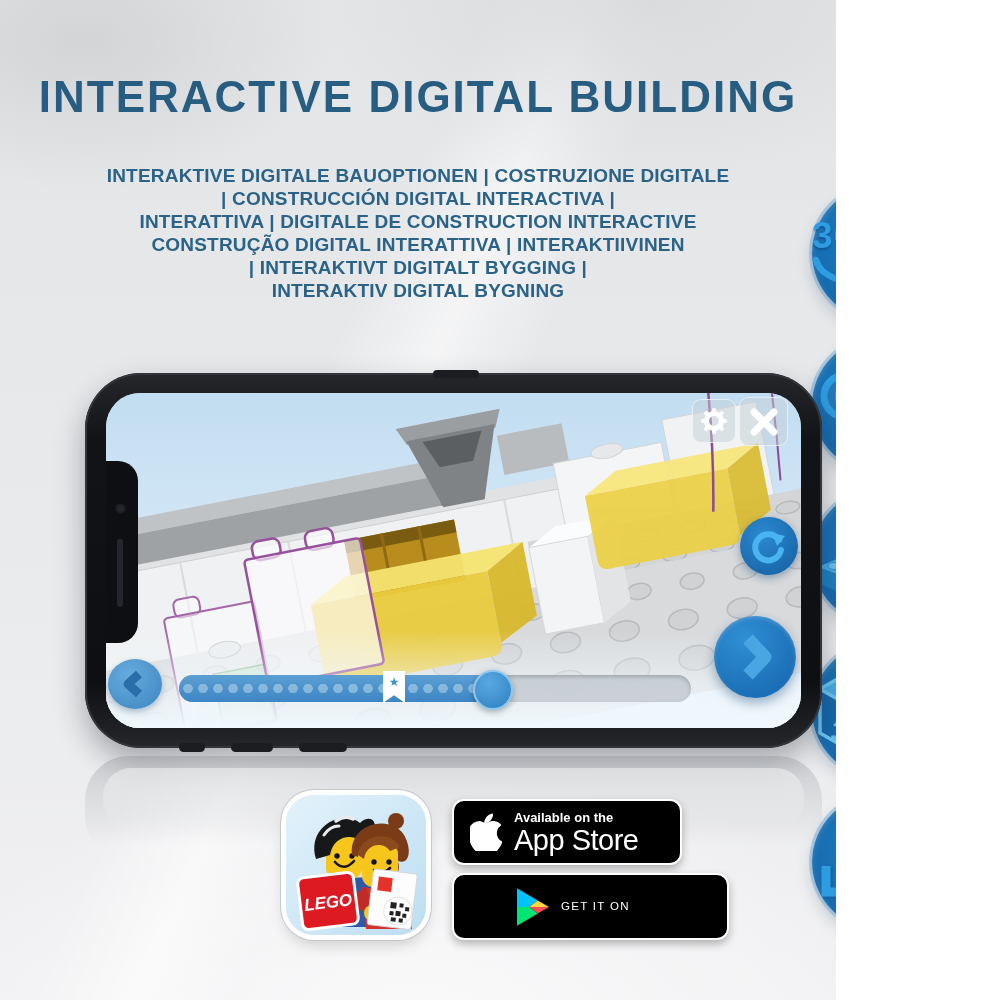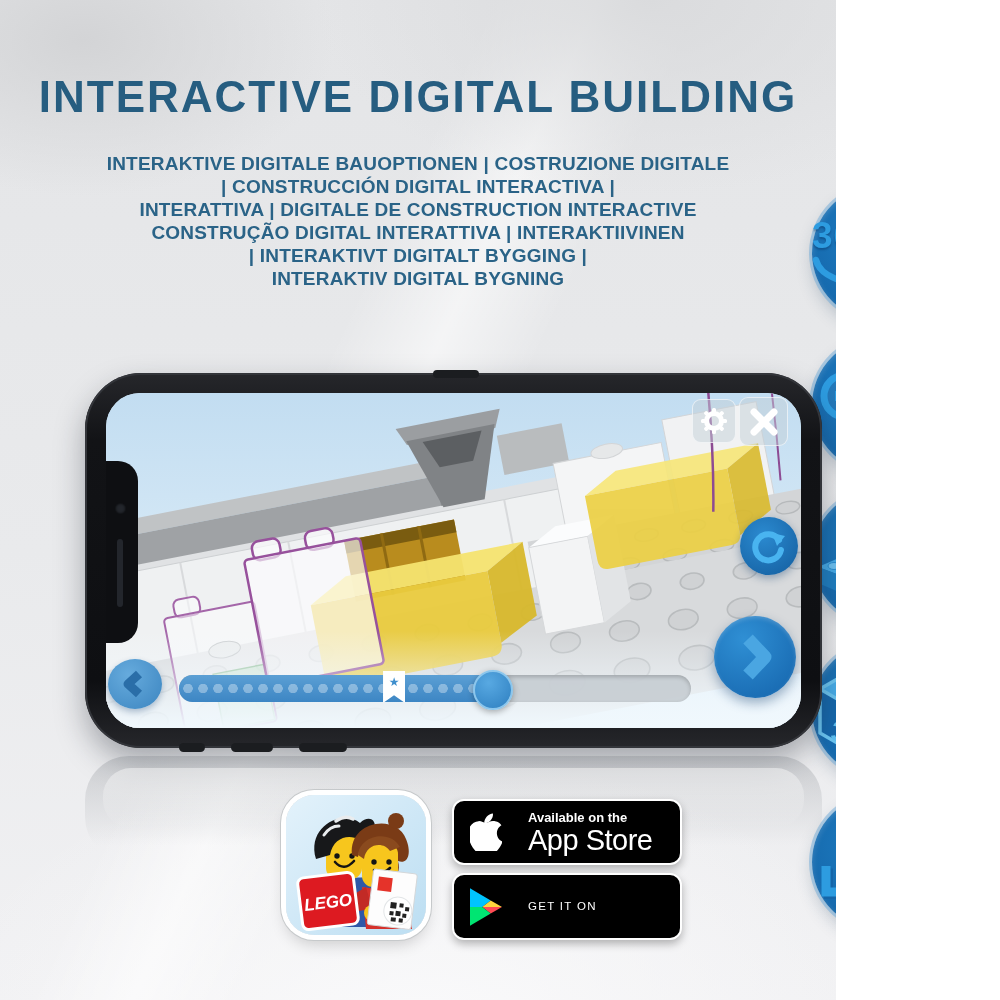--- a/index.html
+++ b/index.html
@@ -8,21 +8,21 @@
     background:
       radial-gradient(420px 260px at 10% 4%, #d3d4d6 0%, rgba(211,212,214,0) 60%),
       radial-gradient(520px 300px at 78% 0%, #dadbdd 0%, rgba(218,219,221,0) 65%),
       linear-gradient(115deg, rgba(255,255,255,0) 38%, rgba(255,255,255,.55) 46%, rgba(255,255,255,0) 54%),
       radial-gradient(700px 420px at 50% 104%, #fafafb 0%, rgba(250,250,251,0) 70%),
       linear-gradient(180deg,#e4e5e7 0%,#e9eaec 55%,#f1f1f3 100%);
   }
   
   .title{position:absolute;top:72px;left:0;width:100%;text-align:center;
     font-size:44px;font-weight:bold;letter-spacing:2px;color:#265d80;}
-  .subtitle{position:absolute;top:152px;left:0;width:100%;text-align:center;
+  .subtitle{position:absolute;top:164px;left:0;width:100%;text-align:center;
     font-size:19px;font-weight:bold;line-height:23px;letter-spacing:.2px;color:#2a6387;}
   
   .fcirc{position:absolute;left:812px;width:136px;height:136px;border-radius:50%;
     background:radial-gradient(circle at 50% 38%, #1f7fc4 0%, #166aae 70%, #135f9f 100%);
     box-shadow:0 0 0 3px rgba(110,170,215,.5), 0 8px 16px rgba(40,70,100,.25), inset 0 2px 6px rgba(255,255,255,.18);
     display:flex;flex-direction:column;align-items:flex-start;justify-content:center;}
   .rot-label{font-size:37px;font-weight:bold;color:#2d9ce0;letter-spacing:1px;
     text-shadow:0 2px 2px rgba(8,55,105,.45);line-height:1;}
   
   .phone{position:absolute;left:85px;top:373px;width:737px;height:375px;border-radius:56px;
@@ -64,23 +64,23 @@
   .phone-refl{position:absolute;left:85px;top:756px;width:737px;height:105px;border-radius:44px;
     background:linear-gradient(180deg, rgba(125,130,136,.30), rgba(235,236,238,0) 85%);}
   .phone-refl .inner{position:absolute;left:18px;top:12px;right:18px;height:60px;border-radius:28px;
     background:linear-gradient(180deg, rgba(255,255,255,.45), rgba(255,255,255,0));}
   
   .app-icon{position:absolute;left:286px;top:795px;width:140px;height:140px;border-radius:28px;
     overflow:hidden;box-shadow:0 0 0 5px #fff, 0 0 0 6px #c6c9cb, 0 9px 16px rgba(0,0,0,.18);}
   .store-badge{position:absolute;left:452px;width:226px;background:#000;border-radius:12px;
     border:2px solid #fff;box-shadow:0 4px 8px rgba(0,0,0,.28);display:flex;align-items:center;color:#fff;}
   #appStoreBadge{top:799px;height:62px;}
-  #googlePlayBadge{top:873px;height:63px;}
+  #googlePlayBadge{top:873px;height:63px;padding-left:47px;}
   .badge-logo{margin-left:16px;flex:0 0 auto;display:flex;}
-  .badge-text{margin-left:26px;display:flex;flex-direction:column;justify-content:center;}
+  .badge-text{margin-left:12px;display:flex;flex-direction:column;justify-content:center;}
   .badge-tag{font-size:13px;line-height:15px;font-weight:bold;}
   #googlePlayBadge .badge-tag{font-size:11.5px;letter-spacing:1.3px;font-weight:normal;}
   .badge-name{font-size:29px;line-height:30px;font-weight:normal;letter-spacing:-.5px;}
 </style>
 </head>
 <body>
 
 <div class="canvas">
 
   <div class="title">INTERACTIVE DIGITAL BUILDING</div>

